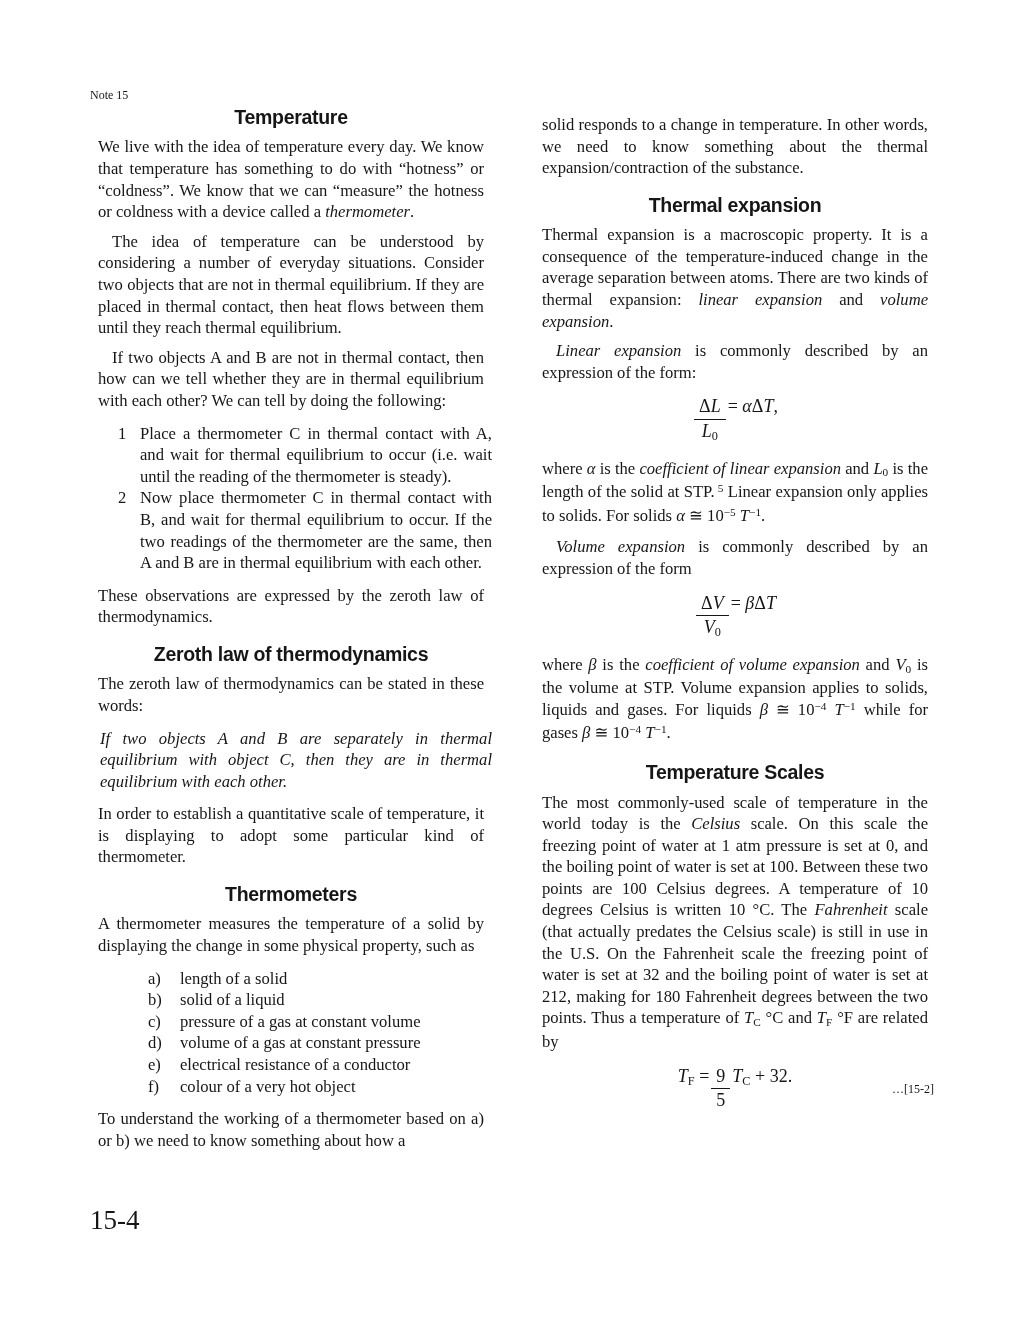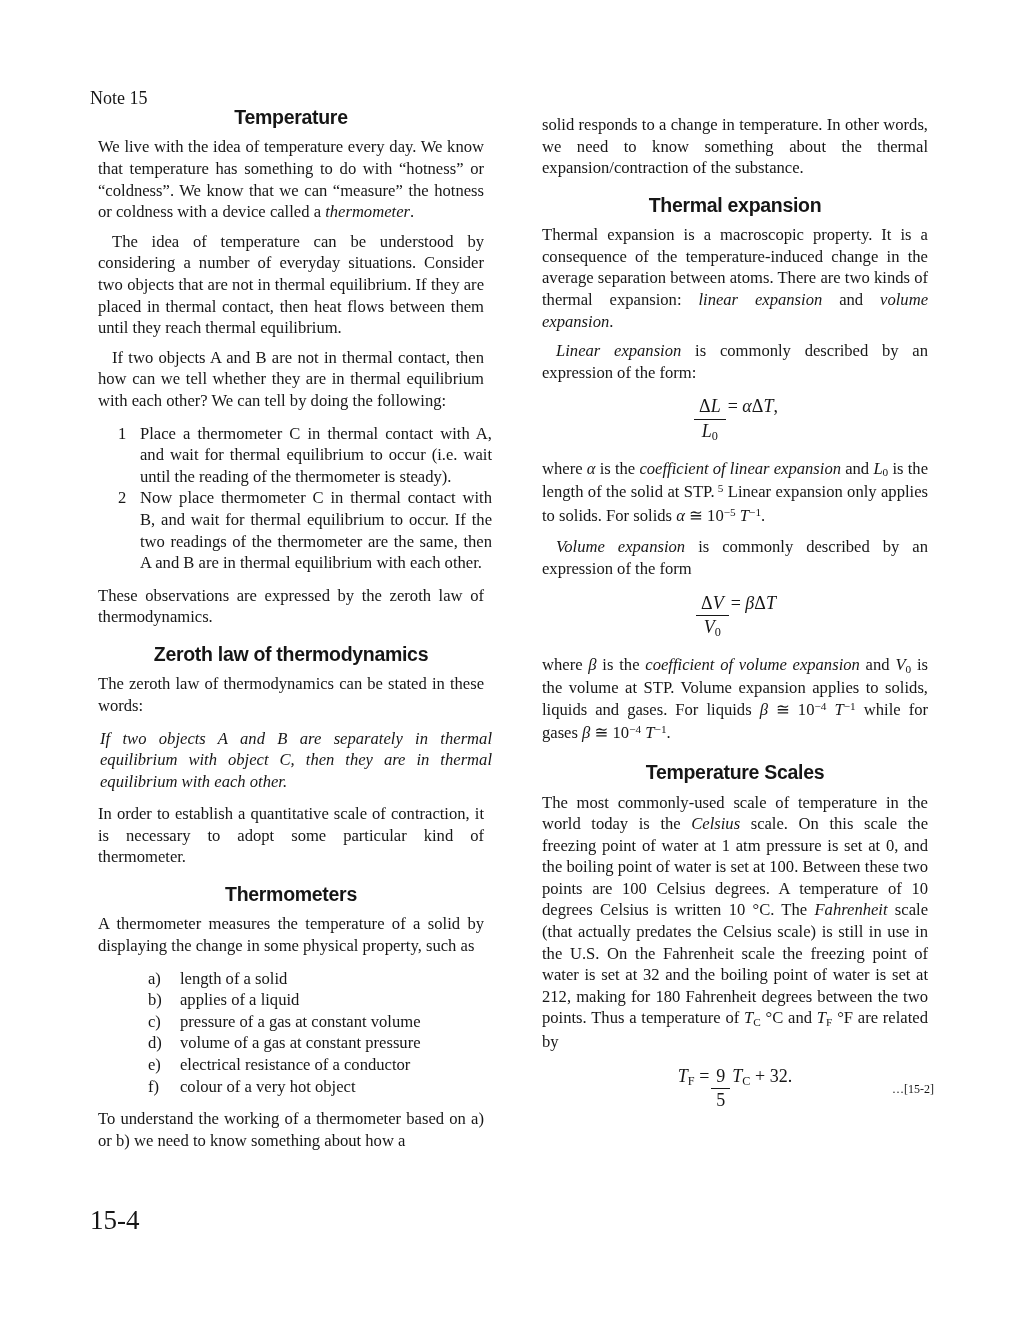--- a/index.html
+++ b/index.html
@@ -1,17 +1,17 @@
 <!DOCTYPE html>
 <html><head>
 <meta charset="utf-8">
 <style>
   html,body{margin:0;padding:0;background:#ffffff;}
   body{width:1020px;height:1320px;position:relative;font-family:"Liberation Serif","DejaVu Serif",serif;color:#161616;overflow:hidden;}
-  .note-label{position:absolute;left:90px;top:88px;font-size:18px;}
+  .note-label{position:absolute;left:90px;top:88px;font-size:12px;}
   .columns{position:absolute;left:90px;top:106px;width:846px;display:flex;gap:42px;}
   .col{width:408px;font-size:16.6px;line-height:21.6px;text-align:justify;}
   p{margin:8px;}
   p.ind{text-indent:14px;}
   p.gap{margin-top:11px;}
   .sec-head{font-family:"Liberation Sans","DejaVu Sans",sans-serif;font-weight:bold;font-size:19.5px;text-align:center;letter-spacing:-0.3px;margin:15px 0 4px 0;line-height:1.15;}
   .sec-head.first{margin-top:0;}
   .steps{margin:11px 0 11px 0;}
   .step{position:relative;padding-left:50px;text-align:justify;margin:0;}
   .step-num{position:absolute;left:28px;top:0;}
@@ -54,33 +54,33 @@
       </div>
     </div>
 
     <p class="gap"><span class="r-n">These observations are expressed by the zeroth law of thermodynamics.</span></p>
 
     <div class="sec-head">Zeroth law of thermodynamics</div>
     <p><span class="r-n">The zeroth law of thermodynamics can be stated in these words:</span></p>
 
     <div class="quote"><span class="r-n">If two objects A and B are separately in thermal equilibrium with object C, then they are in thermal equilibrium with each other.</span></div>
 
-    <p><span class="r-n">In order to establish a quantitative scale of contraction, it is necessary to adopt some particular kind of thermometer.</span></p>
+    <p><span class="r-n">In order to establish a quantitative scale of temperature, it is displaying to adopt some particular kind of thermometer.</span></p>
 
     <div class="sec-head">Thermometers</div>
     <p><span class="r-n">A thermometer measures the temperature of a solid by displaying the change in some physical property, such as</span></p>
 
     <div class="abclist">
       <div class="abc">
         <span class="abc-label">a)</span>
         <span>length of a solid</span>
       </div>
       <div class="abc">
         <span class="abc-label">b)</span>
-        <span>applies of a liquid</span>
+        <span>solid of a liquid</span>
       </div>
       <div class="abc">
         <span class="abc-label">c)</span>
         <span>pressure of a gas at constant volume</span>
       </div>
       <div class="abc">
         <span class="abc-label">d)</span>
         <span>volume of a gas at constant pressure</span>
       </div>
       <div class="abc">

